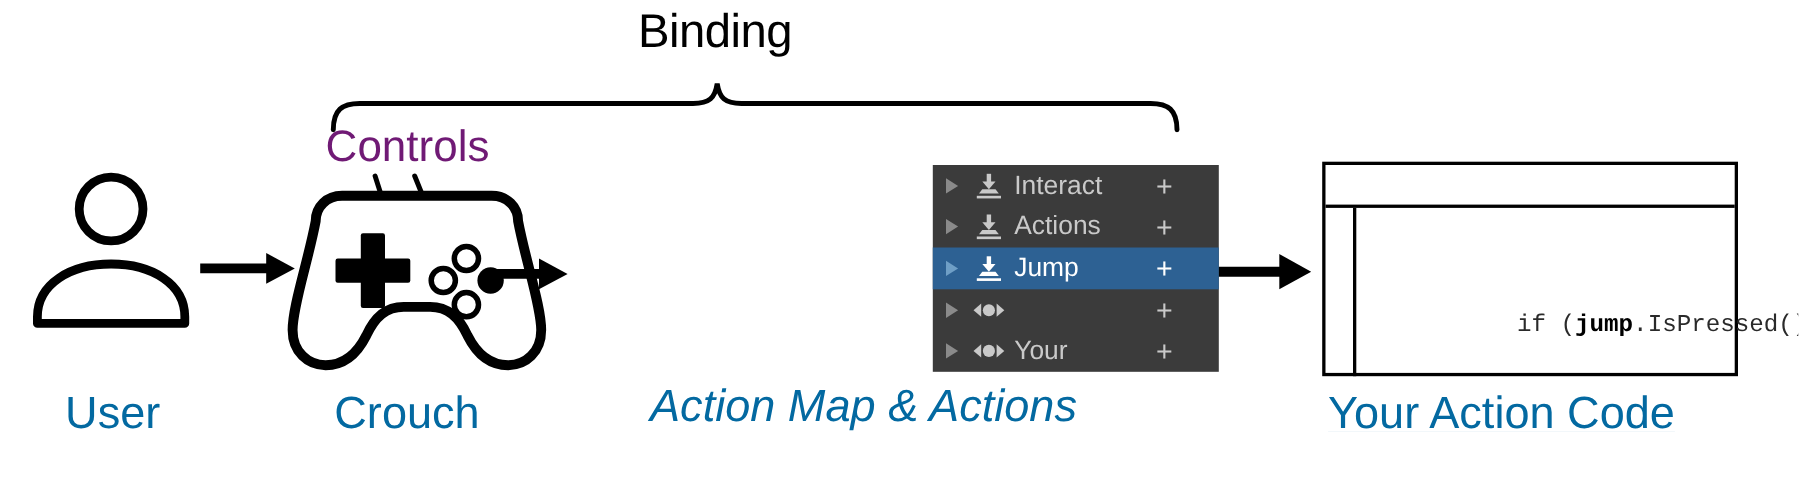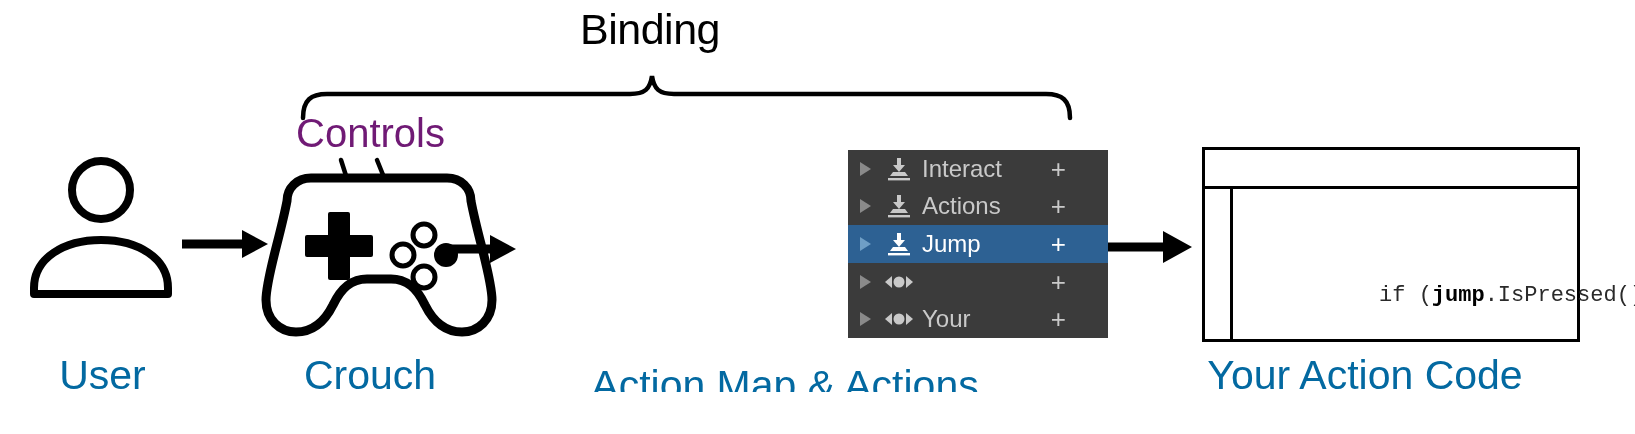--- a/index.html
+++ b/index.html
@@ -39,21 +39,21 @@
   
   .caption {
     font-size: 41px;
     color: #0369a1;
     line-height: 1;
     text-align: center;
     white-space: nowrap;
   }
   .cap-user   { left: 0px;    top: 355px; width: 205px; }
   .cap-device { left: 250px;  top: 355px; width: 240px; }
-  .cap-amap   { left: 575px;  top: 365px; width: 420px; }
+  .cap-amap   { left: 575px;  top: 349px; width: 420px; font-style: italic; }
   .cap-code   { left: 1145px; top: 355px; width: 440px; text-decoration: underline; }
 
   
   #art { position: absolute; left: 0; top: 0; width: 1635px; height: 434px; }
 
   
   .panel-actionmap {
     left: 585px; top: 155px;
     width: 210px;
     background: #383838;

